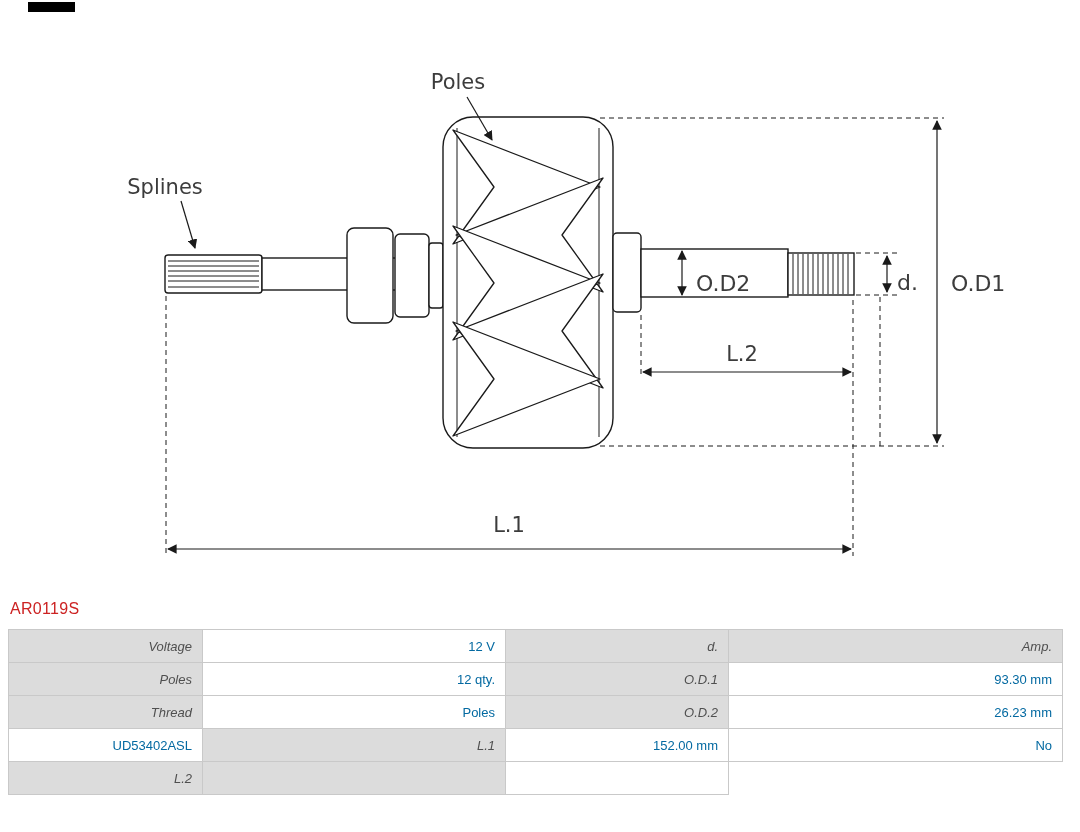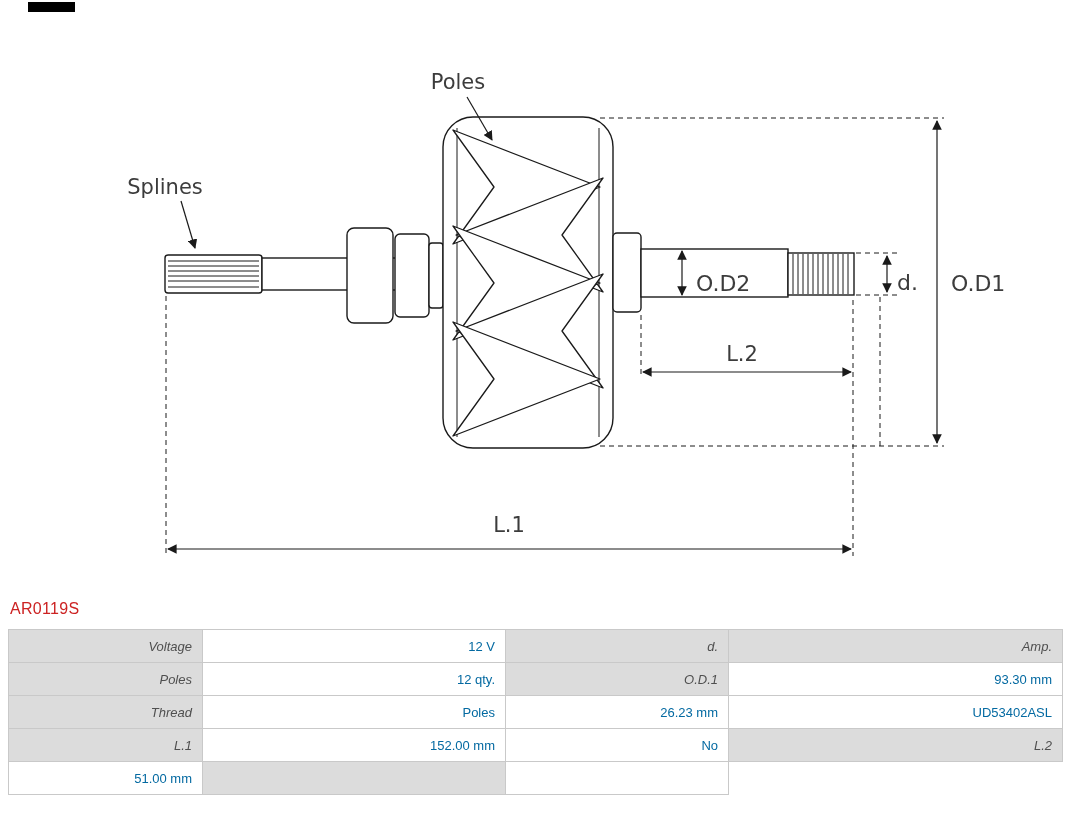--- a/index.html
+++ b/index.html
@@ -123,24 +123,24 @@
 
   <div class="cell lbl">Amp.</div>
   <div class="cell lbl">Poles</div>
   <div class="cell val">12 qty.</div>
 
   <div class="cell lbl">O.D.1</div>
   <div class="cell val">93.30 mm</div>
   <div class="cell lbl">Thread</div>
   <div class="cell val">Poles</div>
 
+  <div class="cell lbl">O.D.2</div>
   <div class="cell val">26.23 mm</div>
   <div class="cell val">UD53402ASL</div>
 
   <div class="cell lbl">L.1</div>
   <div class="cell val">152.00 mm</div>
   <div class="cell val">No</div>
 
   <div class="cell lbl">L.2</div>
-  <div class="cell val">51.00 mm</div>
   <div class="cell lbl"></div>
   <div class="cell val"></div>
 </div>
 
 </body></html>

